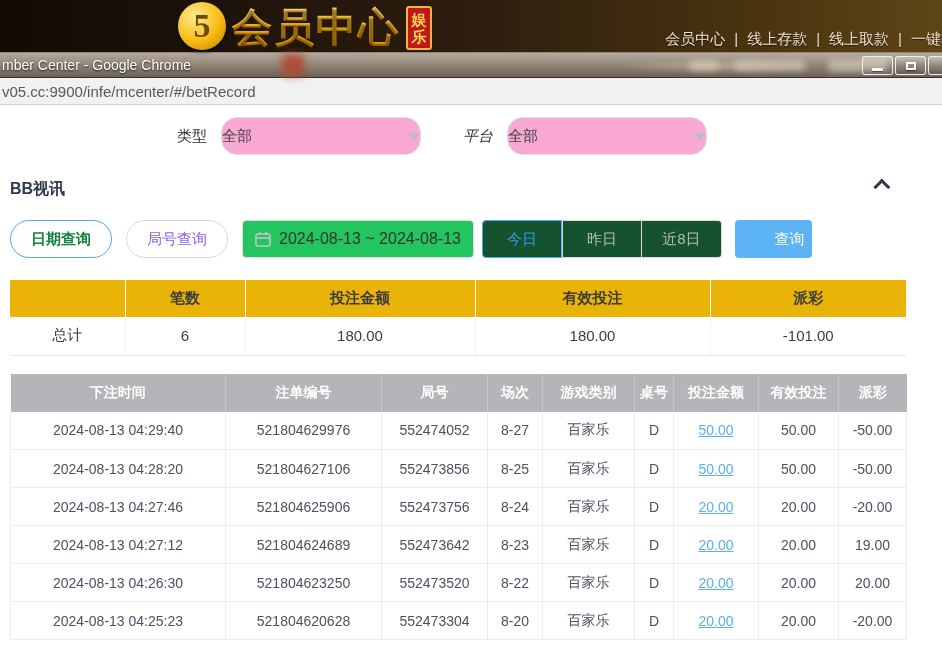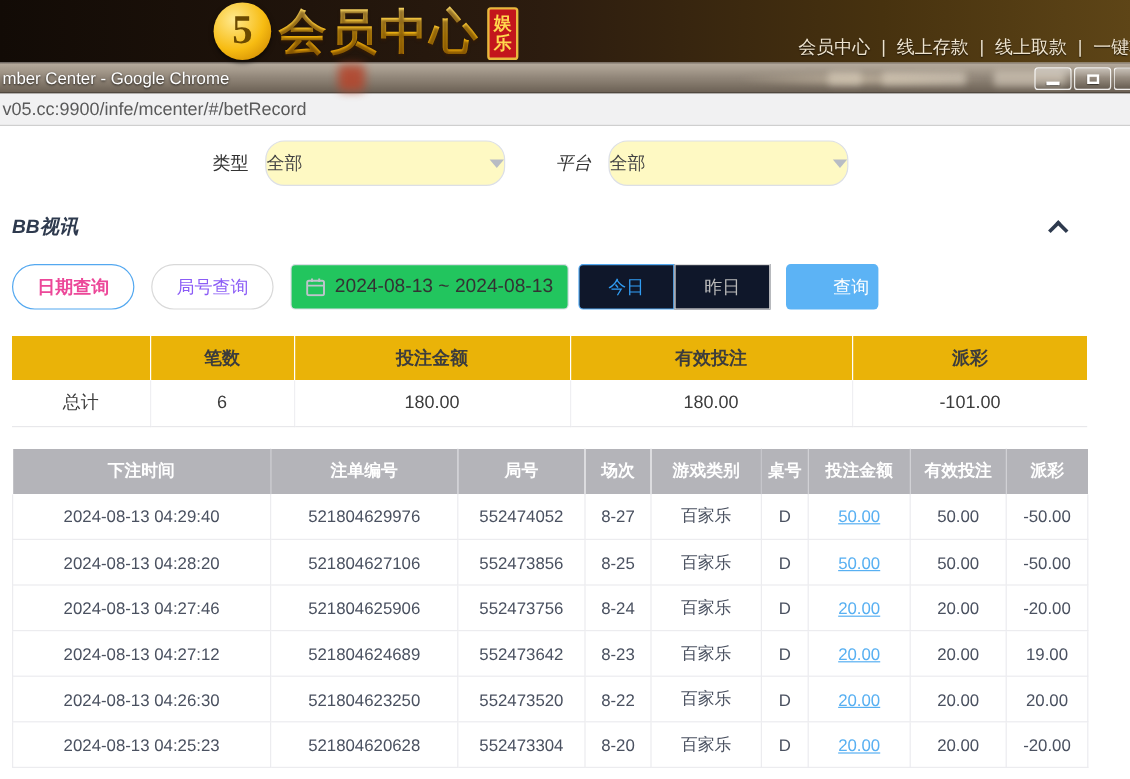--- a/index.html
+++ b/index.html
@@ -87,52 +87,52 @@
   
   .content { padding:0 10px; }
 
   .filter-row { display:flex; align-items:center; margin-top:12px; height:38px; }
   .filter-label { font-size:15px; color:#333; margin-right:14px; }
   .filter-label.first { margin-left:167px; }
   .filter-label.second { margin-left:42px;font-style:italic; }
   .select-box {
     width:200px; height:38px; border:1px solid #dcdfe6; border-radius:16px;
     display:flex; align-items:center; justify-content:space-between;
-    padding:0 0; cursor:pointer; background:#fef9c3;
+    padding:0 0; cursor:pointer; background:#f9a8d4;
   }
   .select-value { font-size:15px; color:#444; }
   .caret-down {
     width:0; height:0; border-left:6px solid transparent; border-right:6px solid transparent;
     border-top:7px solid #b8bcc4;
   }
 
-  .section-head { display:flex; align-items:center; justify-content:space-between; margin-top:24px;font-style:italic; }
+  .section-head { display:flex; justify-content:space-between; margin-top:24px; }
   .section-title { font-size:16px; font-weight:bold; color:#2e3a4e; }
   .chevron-up {
     width:12px; height:12px; margin-right:42px; cursor:pointer;
     border-left:3px solid #2e3a4e; border-top:3px solid #2e3a4e;
     transform:rotate(45deg) translateY(3px);
   }
 
   .query-row { display:flex; align-items:center; margin-top:20px; }
   .pill-btn {
     height:38px; padding:0 20px; border-radius:19px; background:#fff;
     font-size:15px; display:flex; align-items:center; cursor:pointer;
   }
-  .pill-active { border:1px solid #53a8f0; color:#ec4899; font-weight:bold; }
+  .pill-active { border:1px solid #53a8f0; color:#15803d; font-weight:bold; }
   .pill-idle { border:1px solid #d9d9d9; color:#8b5cf6; margin-left:14px; }
   .date-input {
     height:38px; margin-left:14px; border:1px solid #dcdfe6; border-radius:4px;
     display:flex; align-items:center; padding:0 12px; background:#22c55e; cursor:pointer;
   }
   .cal-icon { margin-right:8px; display:flex; }
   .date-text { font-size:16px; color:#333; }
   .btn-group { display:flex; margin-left:8px; }
   .group-btn {
-    height:38px; width:80px; background:#0f172a; border:1px solid #dcdcdc;
+    height:38px; width:80px; background:#14532d; border:1px solid #dcdcdc;
     font-size:15px; color:#b9b9b9; display:flex; align-items:center; justify-content:center; cursor:pointer;
   }
   .group-btn + .group-btn { border-left:none; }
   .group-btn.first { border-radius:4px 0 0 4px; }
   .group-btn.last { border-radius:0 4px 4px 0; }
   .group-btn.active { border:1px solid #53a8f0; color:#309cf2; }
   .group-btn.active + .group-btn { border-left:1px solid #dcdcdc; }
   .search-btn {
     height:38px; width:77px; margin-left:13px; border:none; border-radius:4px;
     background:#5cb3f5; color:#fff; font-size:15px; display:flex; align-items:center;
@@ -239,20 +239,21 @@
             <line x1="1" y1="7" x2="15" y2="7" stroke="#c0c4cc" stroke-width="1.6"></line>
             <line x1="5" y1="1" x2="5" y2="4" stroke="#c0c4cc" stroke-width="1.6"></line>
             <line x1="11" y1="1" x2="11" y2="4" stroke="#c0c4cc" stroke-width="1.6"></line>
           </svg>
       </span>
       <span class="date-text">2024-08-13 ~ 2024-08-13</span>
     </div>
     <div class="btn-group">
       <div class="group-btn first active">今日</div>
       <div class="group-btn">昨日</div>
+      <div class="group-btn last">近8日</div>
     </div>
     <div class="search-btn">查询</div>
   </div>
 
   <table class="summary-table">
     <colgroup>
         <col style="width:115px">
         <col style="width:120px">
         <col style="width:230px">
         <col style="width:235px">

